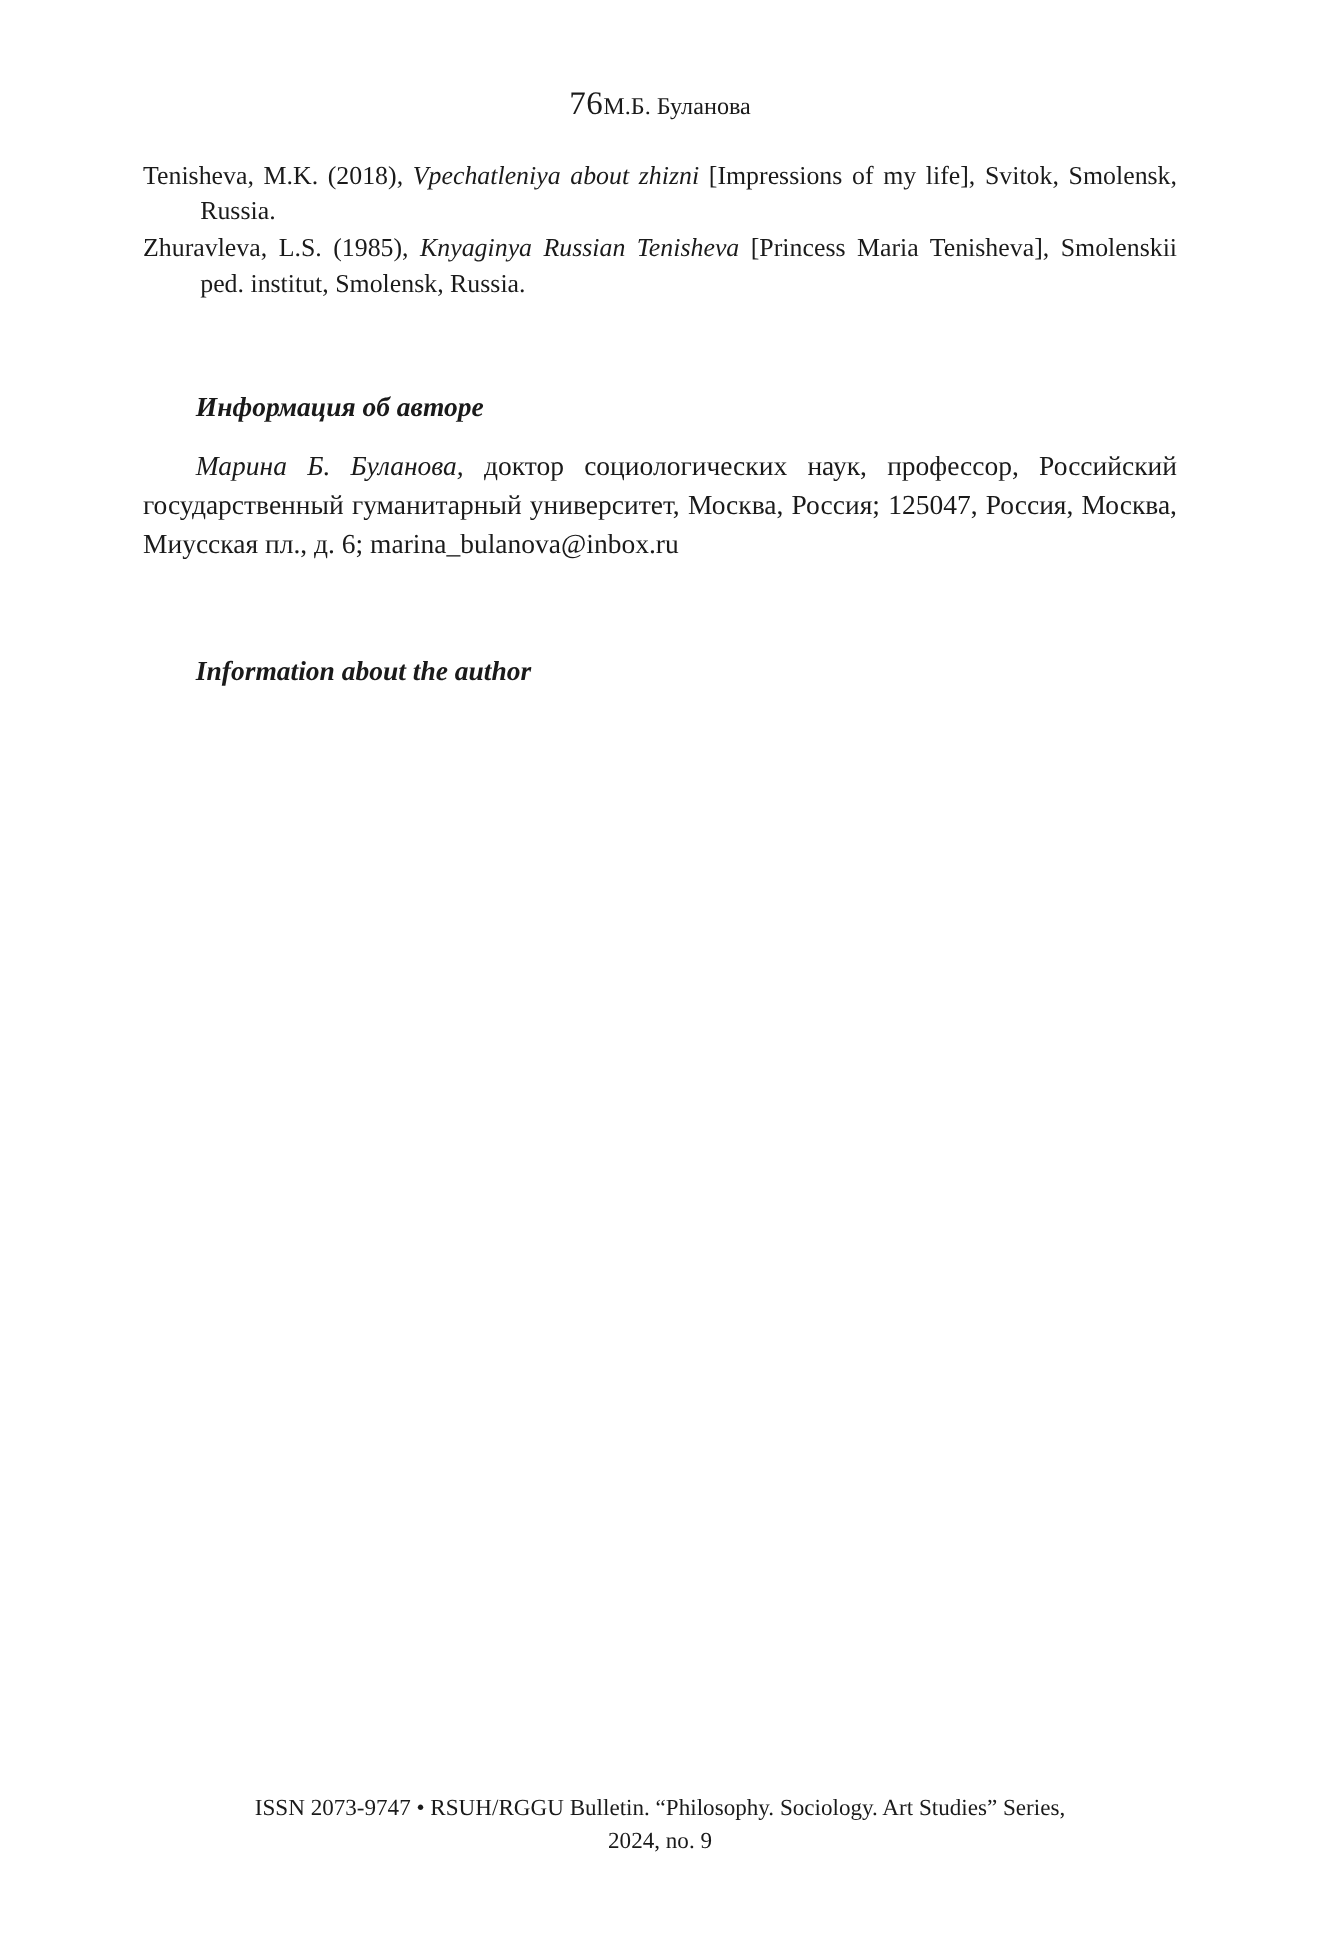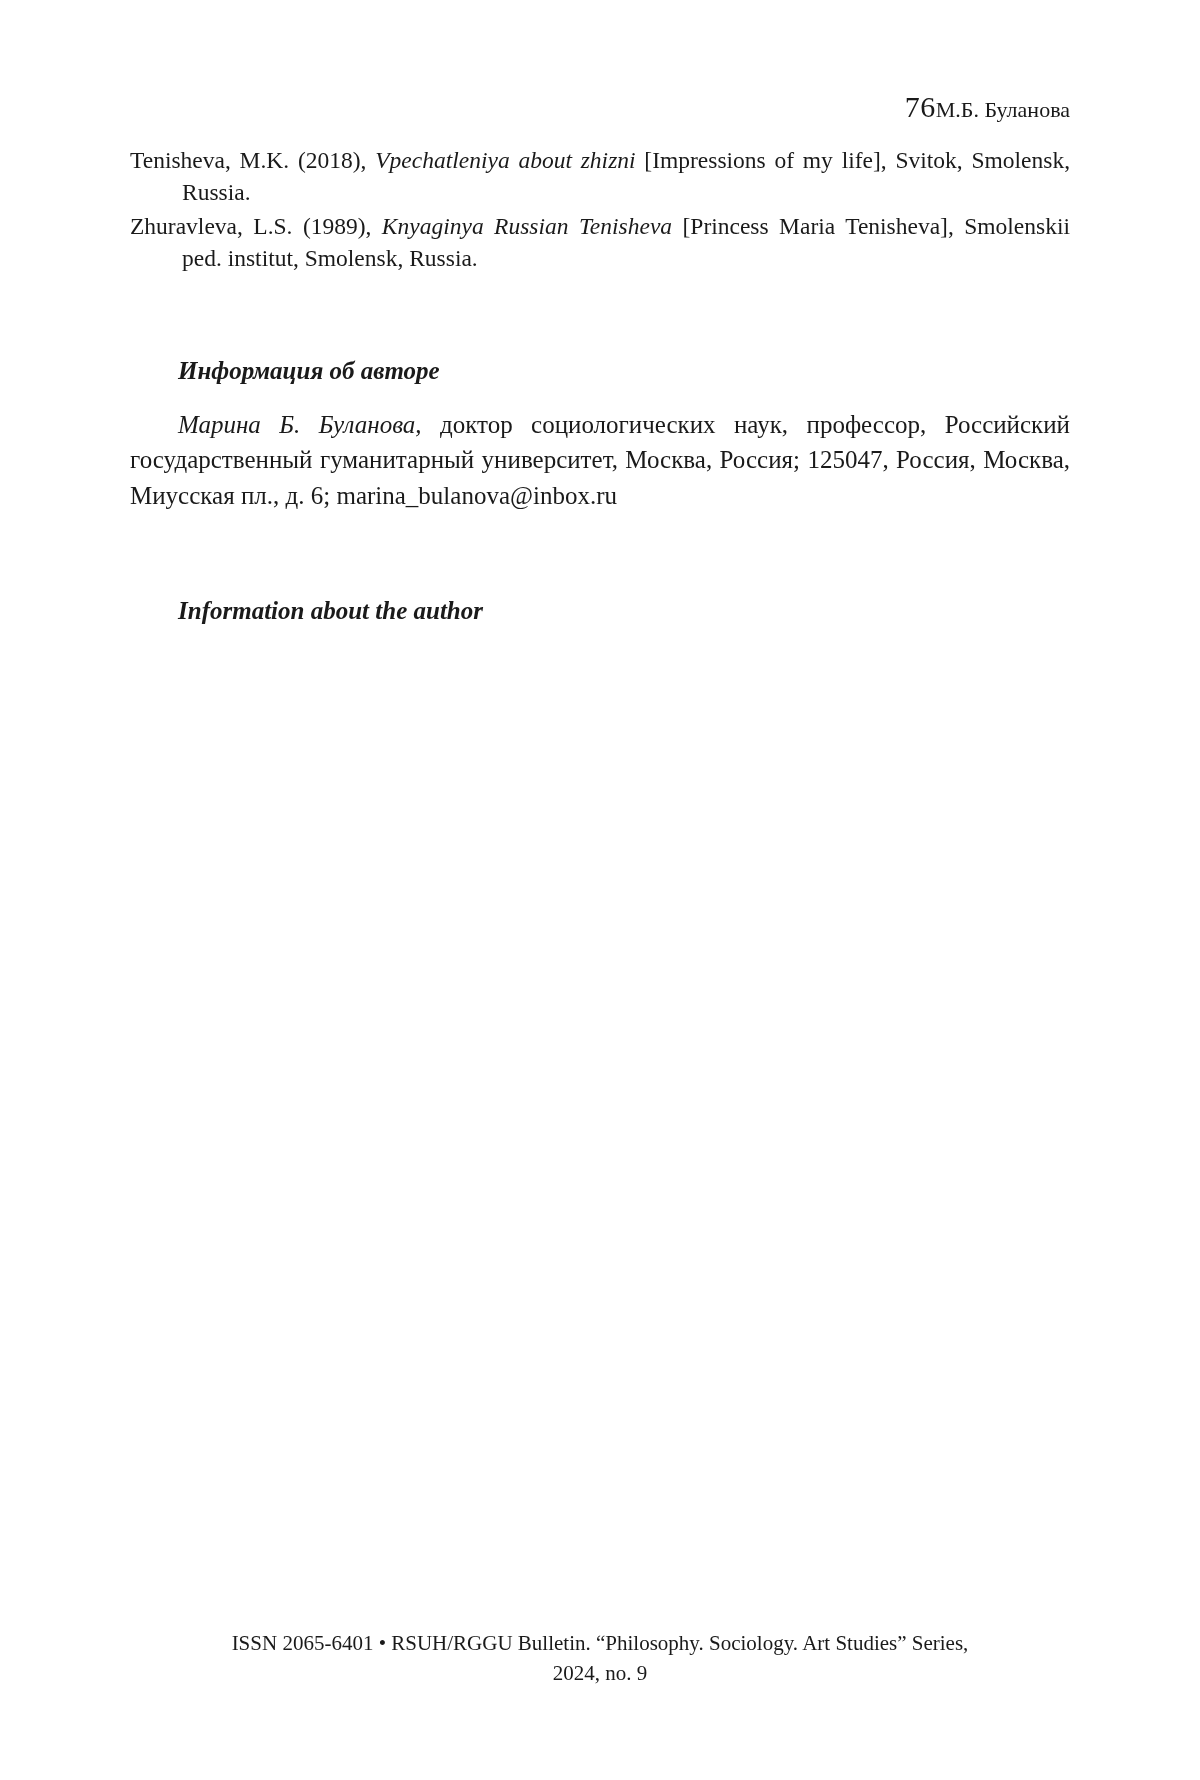--- a/index.html
+++ b/index.html
@@ -18,25 +18,25 @@
     position: absolute;
     left: 0; top: 0;
     width: 1200px;
     height: 1780px;
     box-sizing: border-box;
     padding: 0;
   }
   .header {
     position: absolute;
     left: 130px;
-    top: 90px;
+    top: 78px;
     width: 940px;
     display: flex;
     align-items: baseline;
-    justify-content: flex-end;
+    justify-content: center;
   }
   .folio {
     font-size: 30px;
     letter-spacing: 0.5px;
   }
   .running-head {
     font-size: 22px;
   }
   .content {
     position: absolute;
@@ -100,28 +100,28 @@
 
   <div class="header">
     <span class="folio">76</span>
     <span class="running-head">М.Б. Буланова</span>
   </div>
 
   <div class="content">
 
     <div class="ref-list">
       <p class="ref"><span>Tenisheva, M.K. (2018), </span><i>Vpechatleniya about zhizni</i><span> [Impressions of my life], Svitok, Smolensk, Russia.</span></p>
-      <p class="ref"><span>Zhuravleva, L.S. (1989), </span><i>Knyaginya Russian Tenisheva</i><span> [Princess Maria Tenisheva], Smolenskii ped. institut, Smolensk, Russia.</span></p>
+      <p class="ref"><span>Zhuravleva, L.S. (1985), </span><i>Knyaginya Russian Tenisheva</i><span> [Princess Maria Tenisheva], Smolenskii ped. institut, Smolensk, Russia.</span></p>
     </div>
 
     <h2 class="section-heading h-info-ru">Информация об авторе</h2>
     <p class="para"><i>Марина Б. Буланова,</i><span> доктор социологических наук, профессор, Российский государственный гуманитарный университет, Москва, Россия; 125047, Россия, Москва, Миусская пл., д. 6; marina_bulanova@inbox.ru</span></p>
 
     <h2 class="section-heading h-info-en">Information about the author</h2>
 
   </div>
 
   <div class="footer">
-    <span>ISSN 2065-6401 • RSUH/RGGU Bulletin. “Philosophy. Sociology. Art Studies” Series,</span>
+    <span>ISSN 2073-9747 • RSUH/RGGU Bulletin. “Philosophy. Sociology. Art Studies” Series,</span>
     <span class="line2">2024, no. 9</span>
   </div>
 
 </div>
 
 </body></html>

